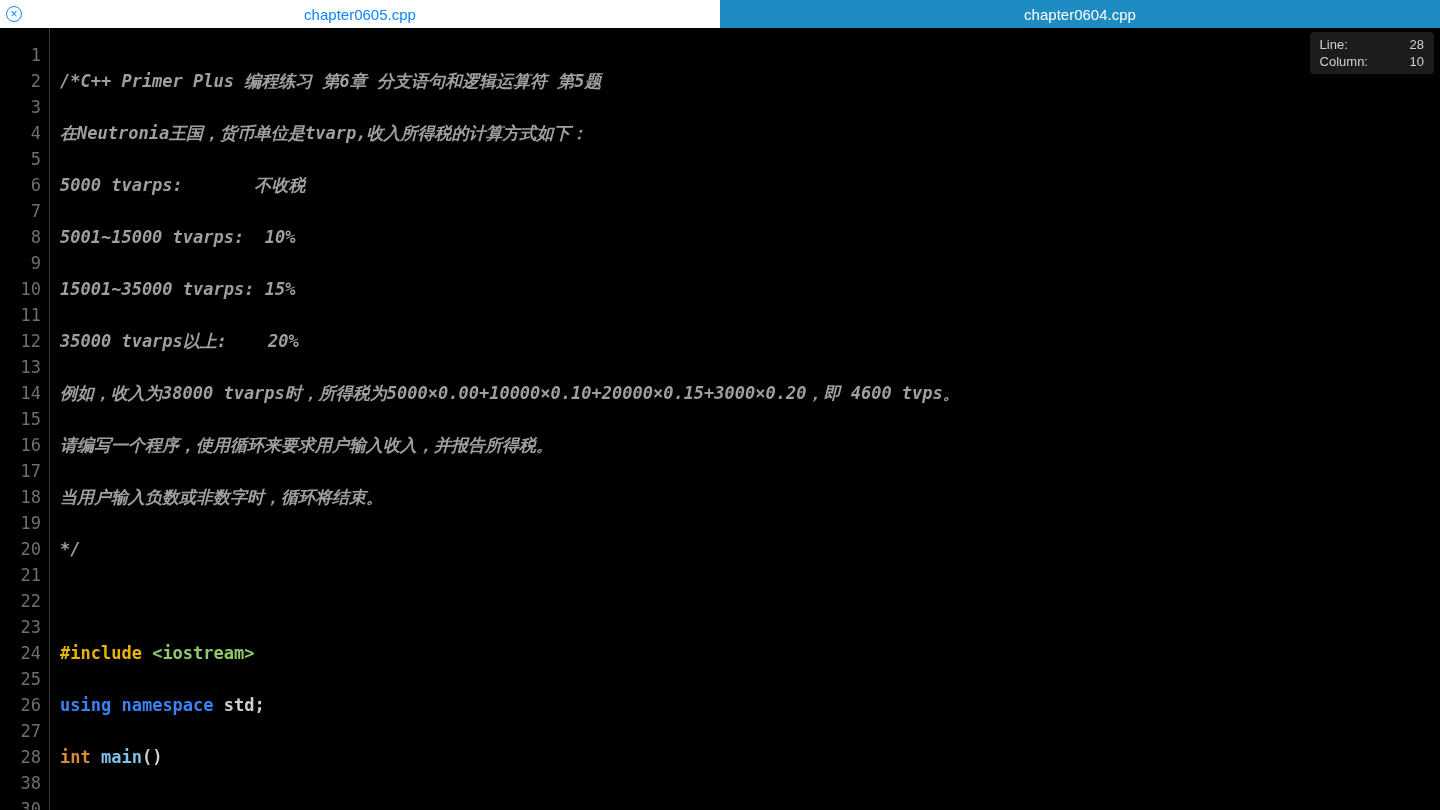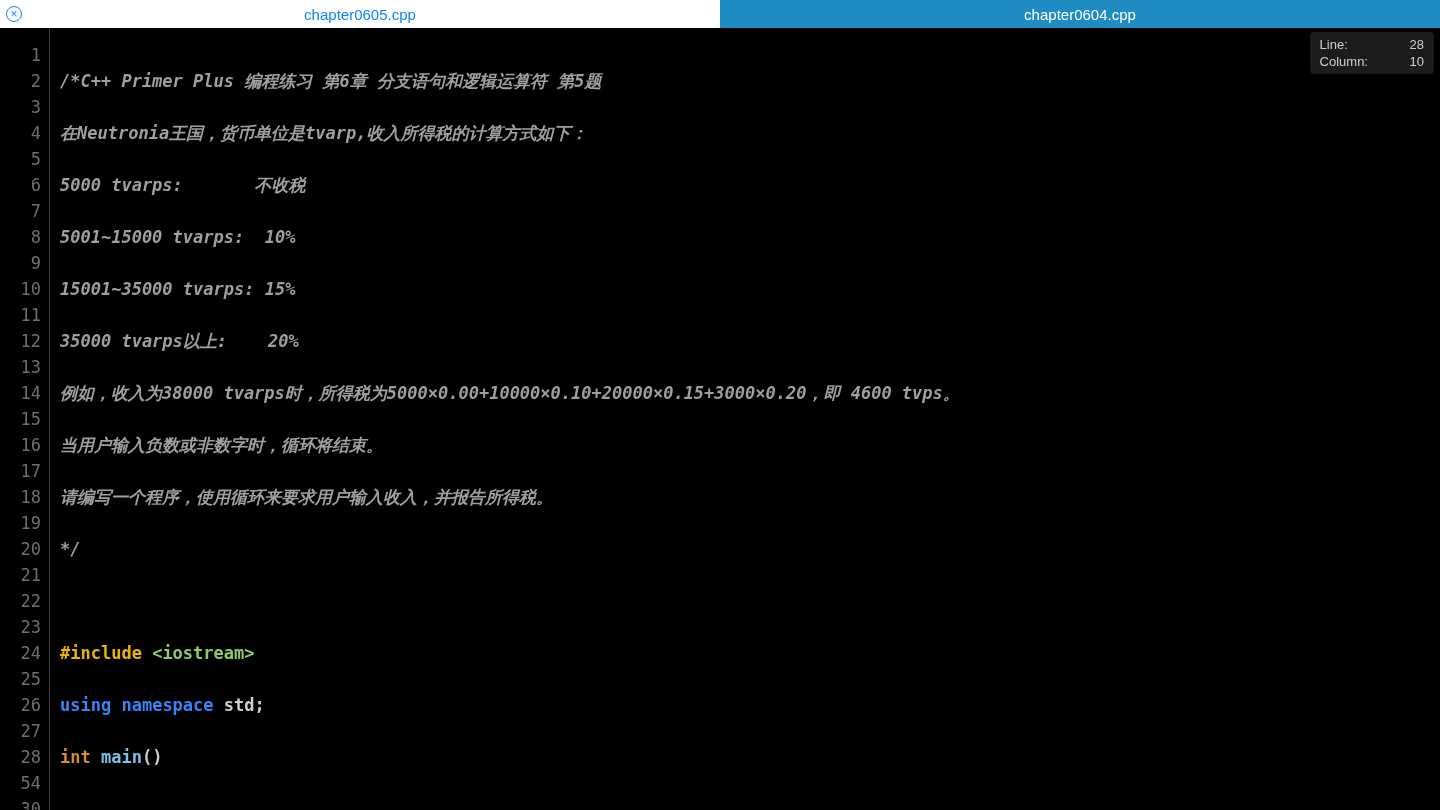--- a/index.html
+++ b/index.html
@@ -143,33 +143,33 @@
       <div class="lnum">19</div>
       <div class="lnum">20</div>
       <div class="lnum">21</div>
       <div class="lnum">22</div>
       <div class="lnum">23</div>
       <div class="lnum">24</div>
       <div class="lnum">25</div>
       <div class="lnum">26</div>
       <div class="lnum">27</div>
       <div class="lnum">28</div>
-      <div class="lnum">54</div>
+      <div class="lnum">38</div>
       <div class="lnum">30</div>
     </div>
   <div class="code">
 <div class="line"><span class="cmt">/*C++ Primer Plus 编程练习 第6章 分支语句和逻辑运算符 第5题</span></div>
 <div class="line"><span class="cmt">在Neutronia王国，货币单位是tvarp,收入所得税的计算方式如下：</span></div>
 <div class="line"><span class="cmt">5000 tvarps:       不收税</span></div>
 <div class="line"><span class="cmt">5001~15000 tvarps:  10%</span></div>
 <div class="line"><span class="cmt">15001~35000 tvarps: 15%</span></div>
 <div class="line"><span class="cmt">35000 tvarps以上:    20%</span></div>
 <div class="line"><span class="cmt">例如，收入为38000 tvarps时，所得税为5000×0.00+10000×0.10+20000×0.15+3000×0.20，即 4600 tvps。</span></div>
+<div class="line"><span class="cmt">请编写一个程序，使用循环来要求用户输入收入，并报告所得税。</span></div>
 <div class="line"><span class="cmt">当用户输入负数或非数字时，循环将结束。</span></div>
-<div class="line"><span class="cmt">请编写一个程序，使用循环来要求用户输入收入，并报告所得税。</span></div>
 <div class="line"><span class="cmt">*/</span></div>
 <div class="line"></div>
 <div class="line"><span class="inc">#include</span> <span class="hdr">&lt;iostream&gt;</span></div>
 <div class="line"><span class="kw">using</span> <span class="kw">namespace</span> <span class="id">std</span>;</div>
 <div class="line"><span class="ty">int</span> <span class="fn">main</span>()</div>
 
 
 
 
 

